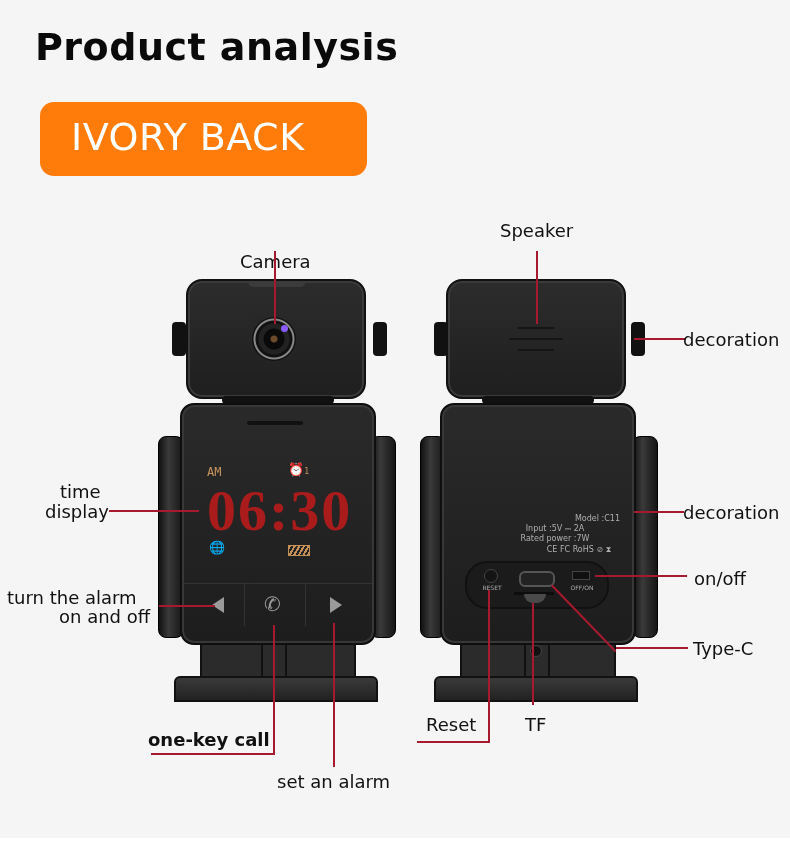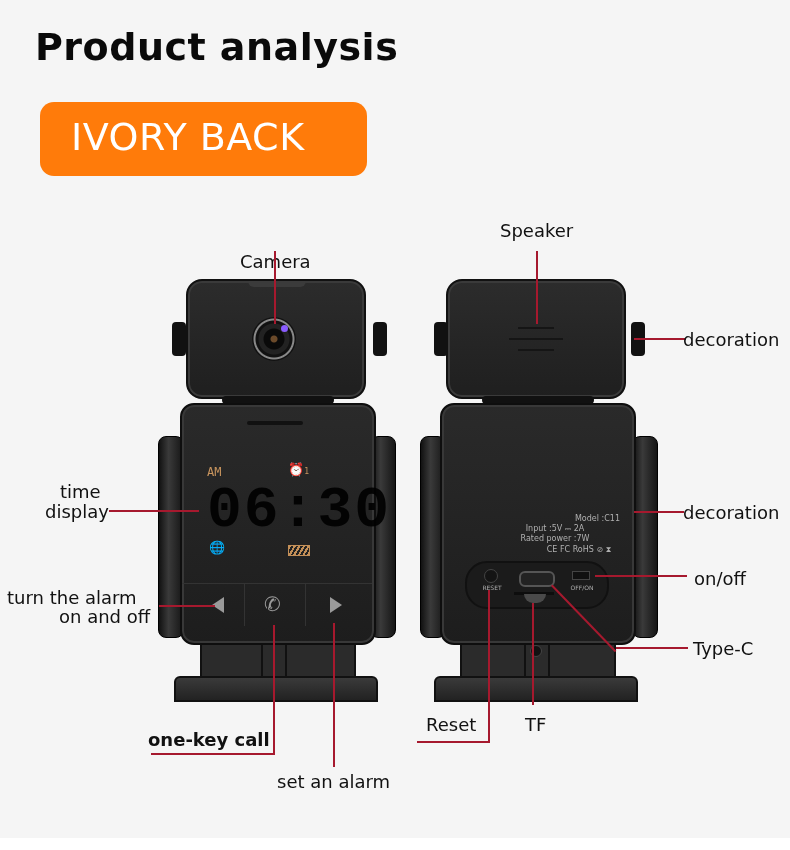--- a/index.html
+++ b/index.html
@@ -14,21 +14,21 @@
   
   .head { position:absolute; width:176px; height:116px; border-radius:16px; background:linear-gradient(#2c2c2c,#1f1f1f); border:2px solid #111; box-shadow: inset 0 0 0 2px #3a3a3a; }
   .ear { position:absolute; width:14px; height:34px; background:#111; border-radius:4px; }
   .body { position:absolute; width:192px; height:238px; border-radius:14px; background:linear-gradient(#2a2a2a,#1d1d1d); border:2px solid #0e0e0e; box-shadow: inset 0 0 0 2px #383838; }
   .arm { position:absolute; width:24px; height:200px; border-radius:8px; background:linear-gradient(90deg,#111,#3a3a3a 40%,#151515); border:1px solid #000; }
   .leg { position:absolute; height:50px; background:#2b2b2b; border:2px solid #111; }
   .foot { position:absolute; height:22px; background:linear-gradient(#3a3a3a,#222); border:2px solid #111; border-radius:6px 6px 0 0; }
   .lens { position:absolute; width:44px; height:44px; border-radius:50%; background:radial-gradient(circle at 50% 50%, #6b4a2a 0 3px, #0a0a0a 4px 10px, #222 11px 15px, #111 16px 18px, #888 19px 20px, #111 21px); }
   .lens-glint { position:absolute; width:7px; height:7px; border-radius:50%; background:#8a5cff; }
   .seg { position:absolute; font-family:"DejaVu Sans Mono", monospace; color:#c9955e; }
-  .clock { position:absolute; left:207px; top:482px; font-family:Liberation Mono, monospace; font-size:58px; font-weight:bold; color:#000000; letter-spacing:2px; line-height:1; opacity:0.9; }
+  .clock { position:absolute; left:207px; top:482px; font-family:Liberation Serif, serif; font-size:58px; font-weight:bold; color:#b91c1c; letter-spacing:2px; line-height:1; opacity:0.9; }
   .btnrow { position:absolute; height:44px; border-top:1px solid #333; }
   .tri-l { position:absolute; width:0; height:0; border-top:8px solid transparent; border-bottom:8px solid transparent; border-right:12px solid #9a9a9a; }
   .tri-r { position:absolute; width:0; height:0; border-top:8px solid transparent; border-bottom:8px solid transparent; border-left:12px solid #9a9a9a; }
   .small { position:absolute; color:#b0b0b0; font-size:8px; font-family:"DejaVu Sans", sans-serif; text-align:center; line-height:10px; }
   .ports { position:absolute; left:465px; top:561px; width:140px; height:44px; border-radius:22px; border:2px solid #111; background:#1b1b1b; }
 </style>
 </head>
 <body>
 
 <div class="canvas">

